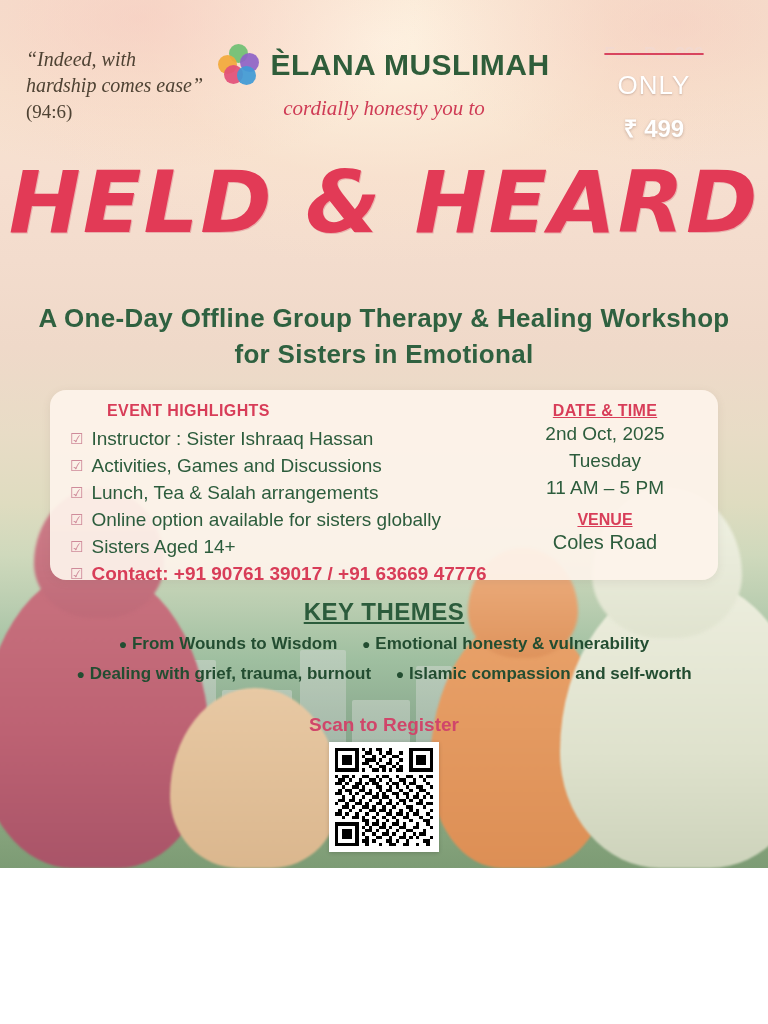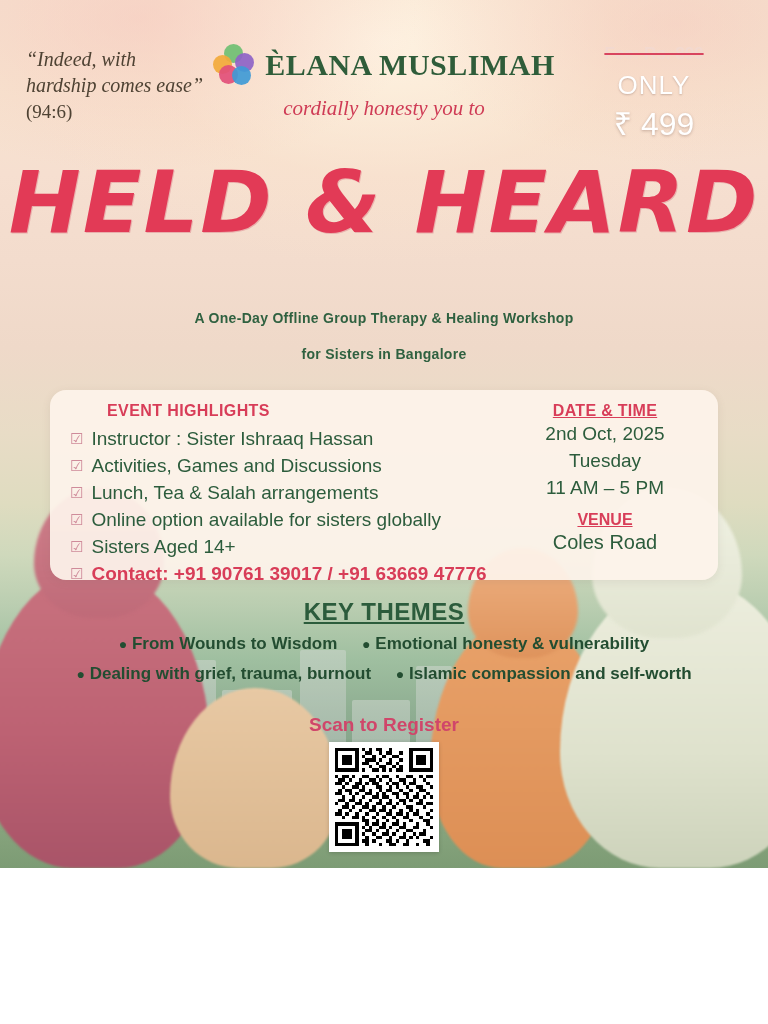--- a/index.html
+++ b/index.html
@@ -131,21 +131,21 @@
     display: inline-block;
   }
   .petal {
     position: absolute;
     width: 19px;
     height: 19px;
     border-radius: 50%;
     opacity: 0.92;
   }
   .brand-name {
-    font-family: Liberation Serif, serif;
+    font-family: Liberation Sans, sans-serif;
     font-weight: bold;
     font-size: 30px;
     letter-spacing: 0.5px;
     color: #2f5d3a;
   }
   .invites {
     position: absolute;
     left: 0;
     top: 96px;
     width: 768px;
@@ -173,23 +173,23 @@
     text-decoration-thickness: 2px;
   }
   .fee-only {
     font-size: 26px;
     letter-spacing: 1px;
     margin-top: 6px;
     color: #ffffff;
     text-shadow: 0 1px 2px rgba(120,90,80,0.35);
   }
   .fee-new {
-    font-size: 32px;
-    font-weight: normal;
-    margin-top: 0;
+    font-size: 24px;
+    font-weight: bold;
+    margin-top: 10px;
     color: #ffffff;
     text-shadow: 0 1px 3px rgba(120,90,80,0.4);
   }
 
   
   .title {
     position: absolute;
     left: 0;
     top: 150px;
     width: 768px;
@@ -205,21 +205,21 @@
   }
 
   .subtitle {
     position: absolute;
     left: 0;
     top: 300px;
     width: 768px;
     text-align: center;
     color: #2f6140;
     font-family: "Liberation Sans", sans-serif;
-    font-size: 14px;
+    font-size: 26px;
     font-weight: bold;
     line-height: 36px;
     letter-spacing: 0.3px;
   }
 
   
   .card {
     position: absolute;
     left: 50px;
     top: 390px;
@@ -411,21 +411,21 @@
   <div class="fee-box">
     <div class="fee-old">Fee: Rs. 899</div>
     <div class="fee-only">ONLY</div>
     <div class="fee-new">₹ 499</div>
   </div>
 
   <div class="title">HELD &amp; HEARD</div>
 
   <div class="subtitle">
     <div>A One-Day Offline Group Therapy &amp; Healing Workshop</div>
-    <div>for Sisters in Bangalore</div>
+    <div>for Sisters in Emotional</div>
   </div>
 
   <div class="card">
 
     <div class="card-left">
       <div class="hl-title">EVENT HIGHLIGHTS</div>
 
       <div class="hl-item">
         <span class="hl-check">☑</span>
         <span>Instructor : Sister Ishraaq Hassan</span>

